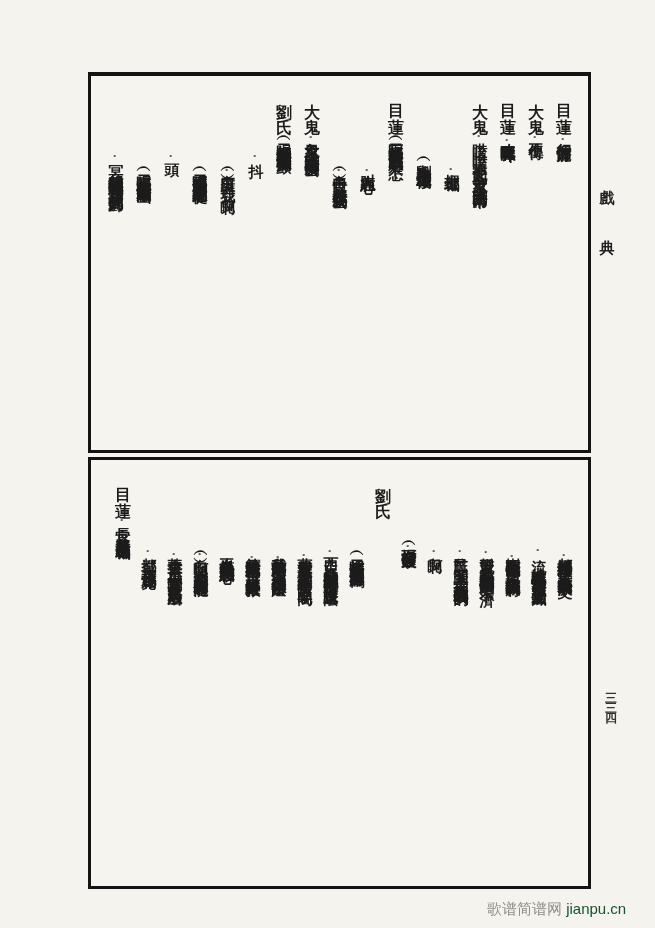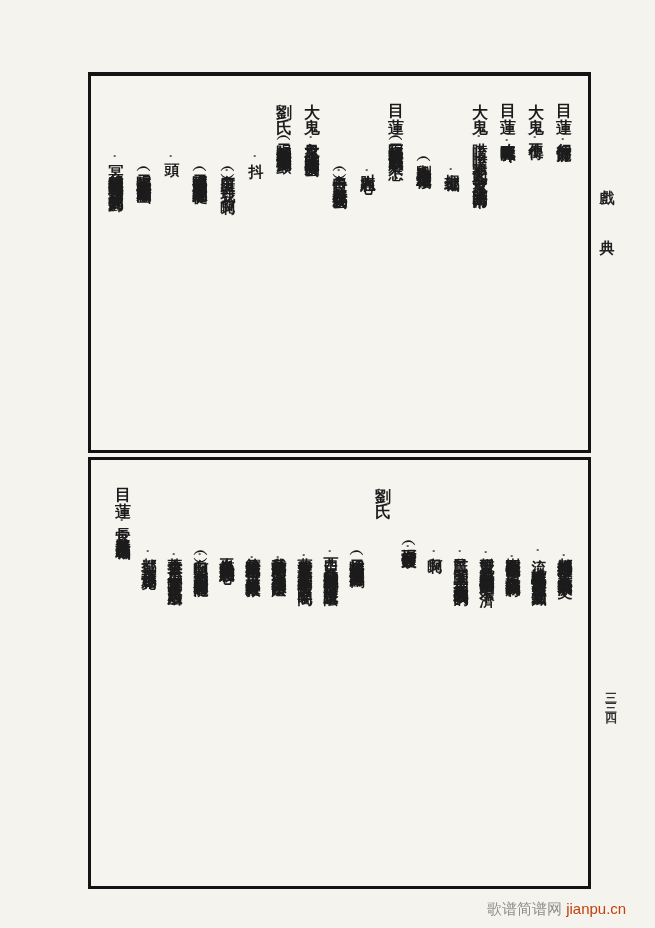--- a/index.html
+++ b/index.html
@@ -58,21 +58,21 @@
     letter-spacing:10px;
     color:#333;
   }
   .watermark{
     position:absolute;left:487px;top:900px;
     font-size:15px;
     font-family:"Liberation Sans","DejaVu Sans",sans-serif;
     white-space:nowrap;
   }
   .wm-site{color:#8f8e8a;}
-  .wm-url{color:#c2410c;}
+  .wm-url{color:#14532d;}
 </style>
 </head>
 <body>
 
 <div class="sheet">
 
   <div class="margin-title">戲典</div>
 
   <div class="page-num">三三四</div>
 

